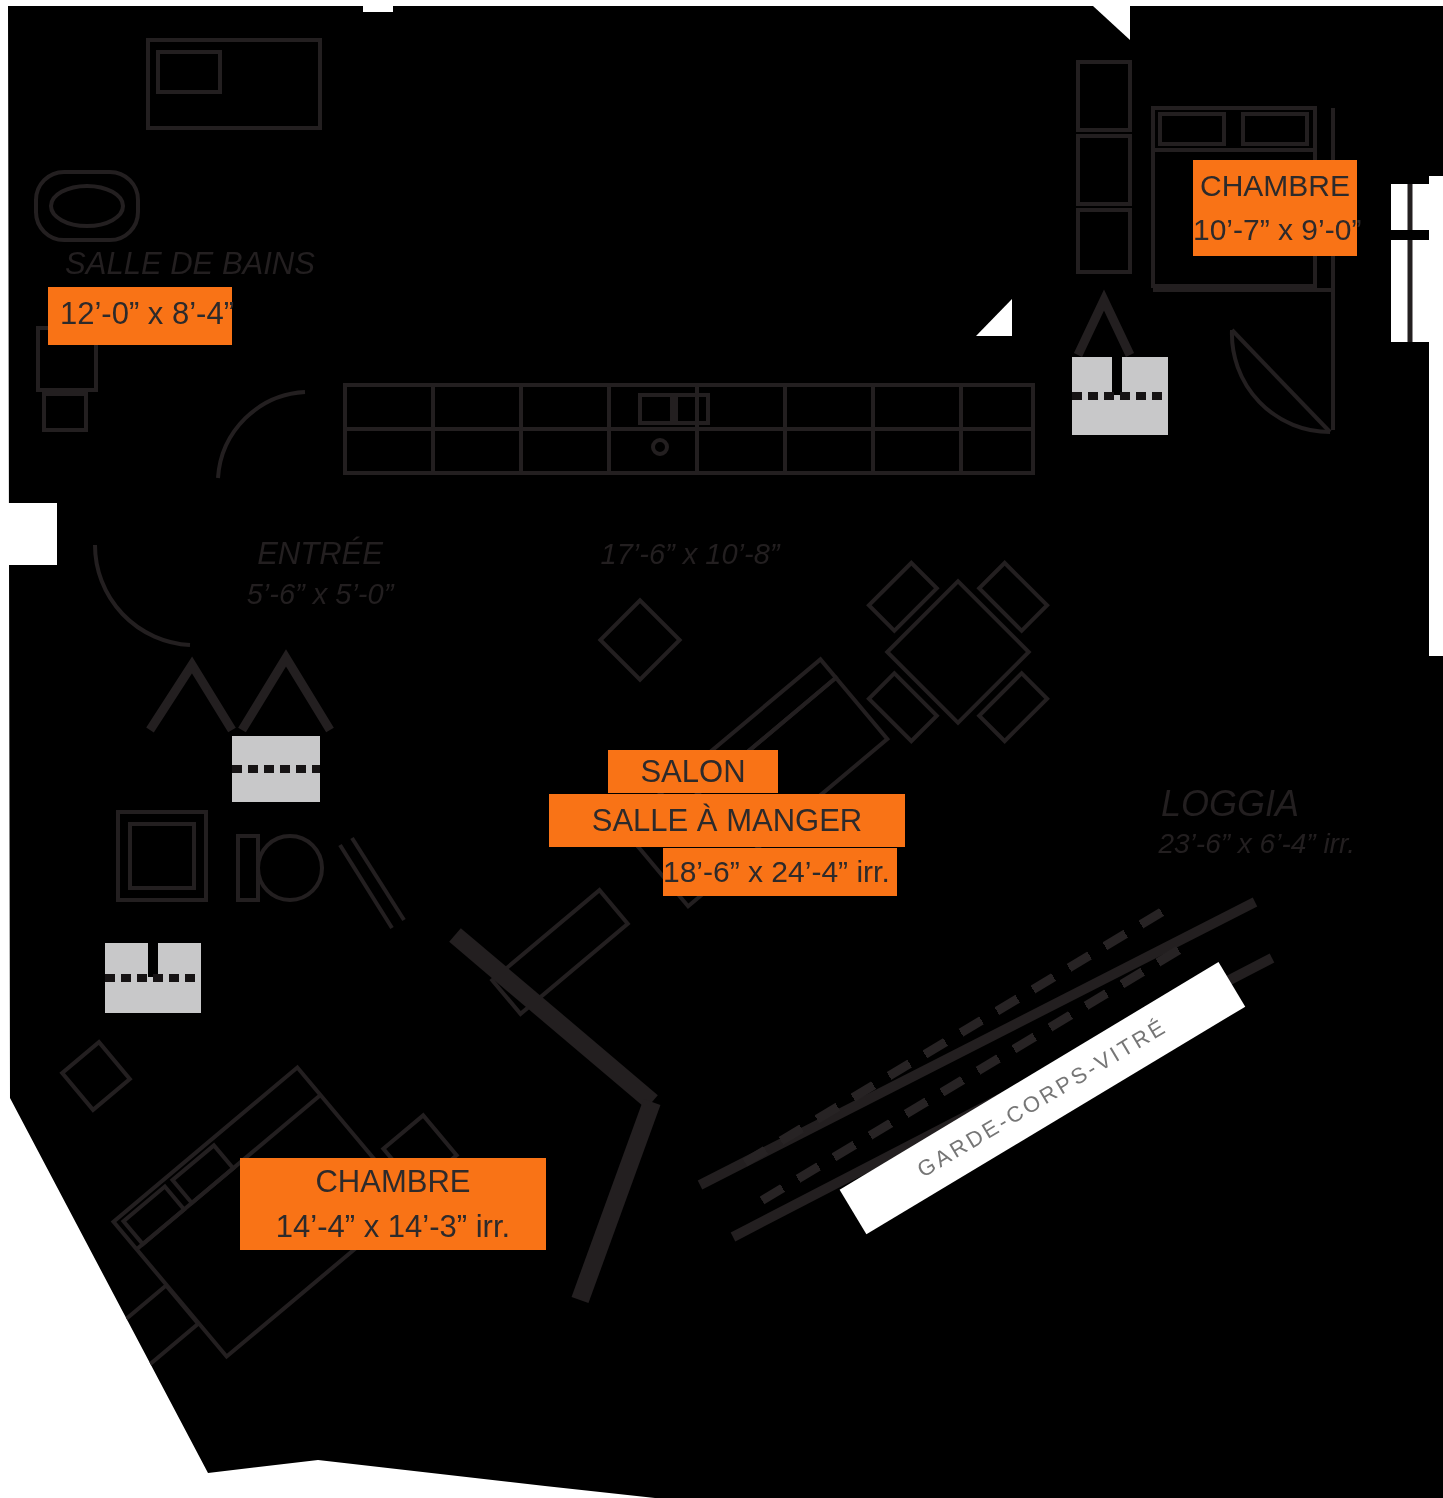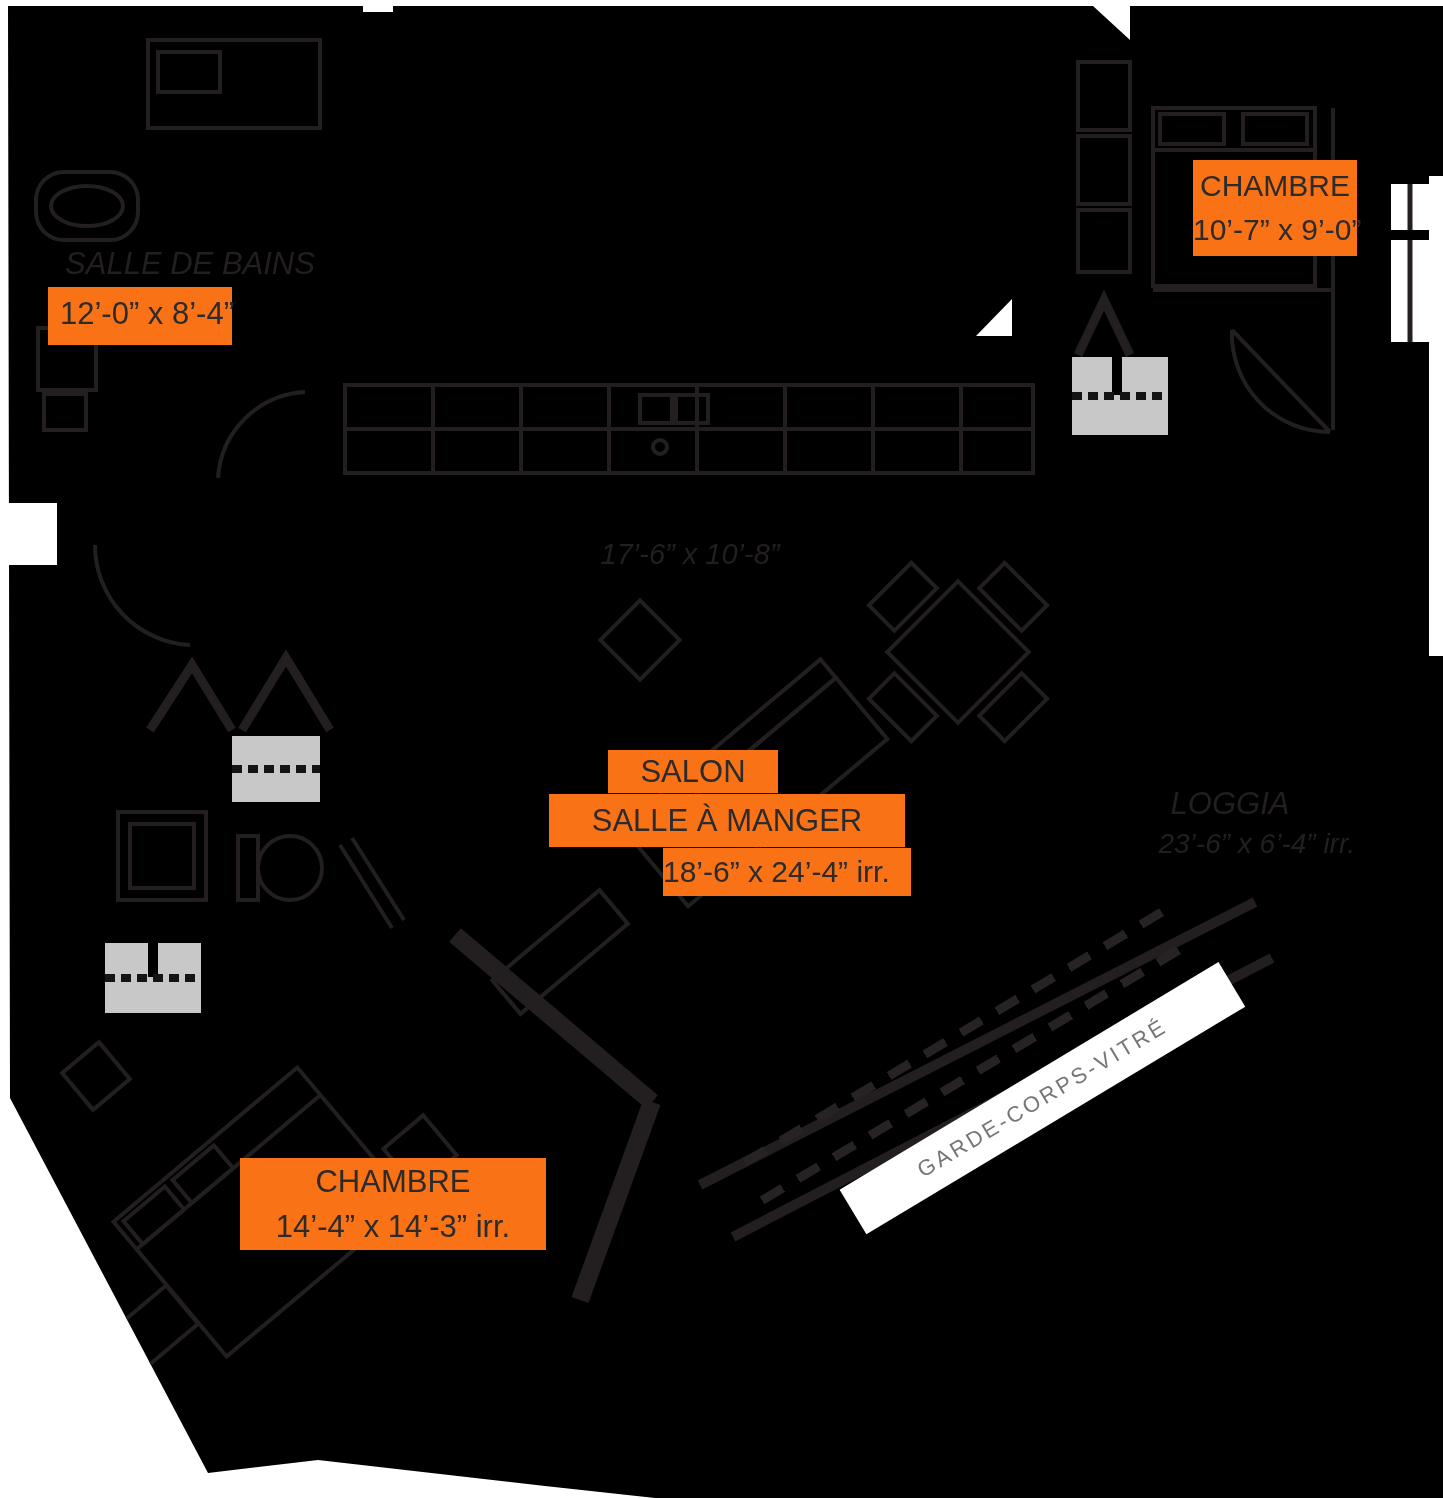--- a/index.html
+++ b/index.html
@@ -21,29 +21,29 @@
             display:flex;flex-direction:column;justify-content:center;}
   .bed2-box .row{text-align:center;font-size:30px;line-height:44px;white-space:nowrap;}
 
   .entry-lbl{left:195px;top:534px;width:250px;text-align:center;}
   .entry-lbl .n{font-size:31px;line-height:40px;}
   .entry-lbl .d{font-size:29px;line-height:40px;}
   .kitchen-lbl{left:555px;top:534px;width:270px;text-align:center;}
   .kitchen-lbl .n{font-size:31px;line-height:40px;}
   .kitchen-lbl .d{font-size:29px;line-height:40px;}
   .loggia-lbl{left:1105px;top:784px;width:250px;text-align:center;}
-  .loggia-lbl .n{font-size:31px;line-height:40px;}
+  .loggia-lbl .n{font-size:36px;line-height:40px;}
   .loggia-lbl .d{font-size:28px;line-height:40px;text-align:right;}
 
   .salon-name1{left:608px;top:750px;width:170px;height:43px;line-height:43px;
                text-align:center;font-size:31px;}
   .salon-name2{left:549px;top:794px;width:356px;height:53px;line-height:53px;
                text-align:center;font-size:31px;}
   .salon-dims{left:663px;top:848px;width:224px;height:48px;line-height:48px;
-              text-align:right;padding-right:24px;font-size:30px;}
+              text-align:right;padding-right:10px;font-size:30px;}
 
   .bed1-box{left:240px;top:1158px;width:306px;height:92px;
             display:flex;flex-direction:column;justify-content:center;}
   .bed1-box .row{text-align:center;font-size:31px;line-height:45px;white-space:nowrap;}
 
   
   .band{left:853px;top:1186px;width:442px;height:52px;background:#ffffff;
         transform:rotate(-31deg);transform-origin:0 50%;
         display:flex;align-items:center;justify-content:center;}
   .band span{color:#767676;font-size:22px;letter-spacing:3px;white-space:nowrap;}
@@ -203,20 +203,24 @@
   </div>
 
   <div class="lbl dark-txt bath-name">SALLE DE BAINS</div>
   <div class="lbl box bath-dims">12’-0” x 8’-4”</div>
 
   <div class="box bed2-box">
     <div class="row">CHAMBRE</div>
     <div class="row">10’-7” x 9’-0”</div>
   </div>
 
+  <div class="lbl dark-txt entry-lbl">
+    <div class="n">ENTRÉE</div>
+    <div class="d">5’-6” x 5’-0”</div>
+  </div>
 
   <div class="lbl dark-txt kitchen-lbl">
     <div class="d">17’-6” x 10’-8”</div>
   </div>
 
   <div class="lbl box salon-name1">SALON</div>
   <div class="lbl box salon-name2">SALLE À MANGER</div>
   <div class="lbl box salon-dims">18’-6” x 24’-4” irr.</div>
 
   <div class="lbl dark-txt loggia-lbl">

